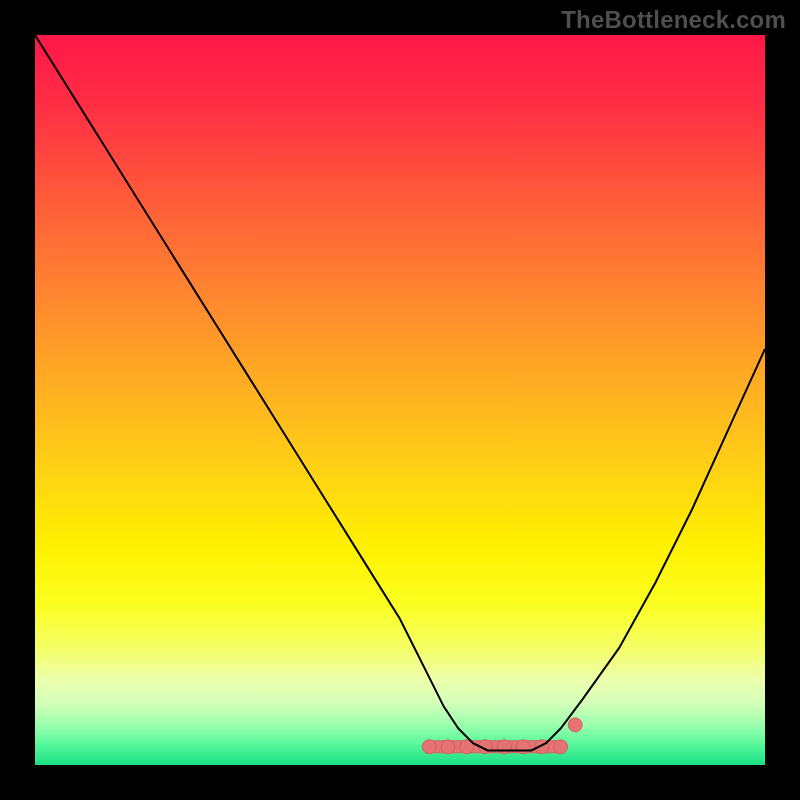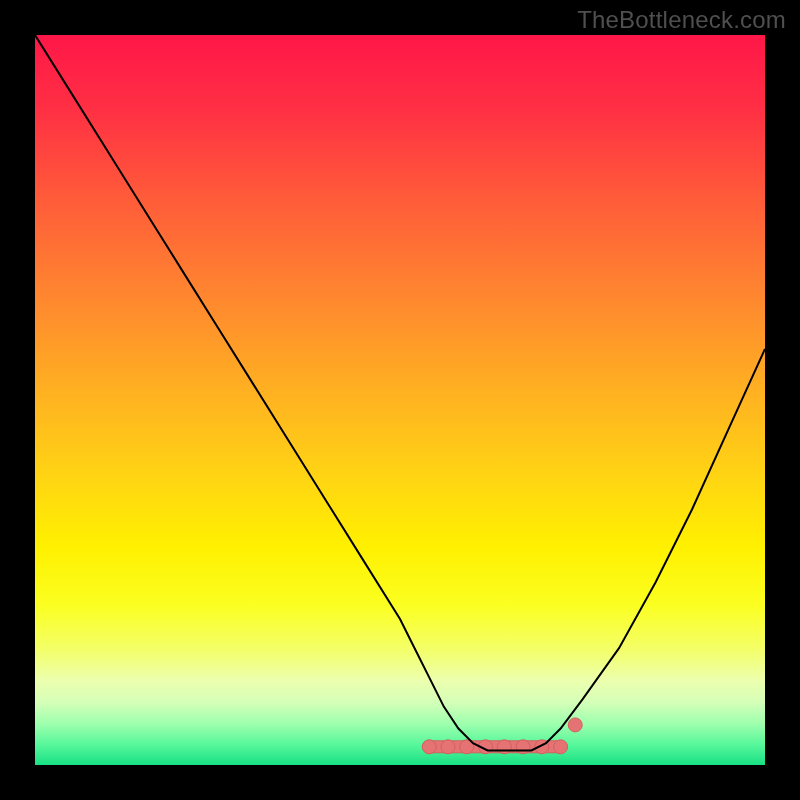--- a/index.html
+++ b/index.html
@@ -40,21 +40,21 @@
     top: 0;
     width: 100%;
     height: 100%;
   }
   .watermark {
     position: absolute;
     top: 6px;
     right: 14px;
     color: #4f4f4f;
     font-size: 24px;
-    font-weight: 400;
+    font-weight: 700;
     letter-spacing: 0.2px;
   }
 </style>
 </head>
 <body>
 
 <div class="frame">
 
   <div class="watermark">TheBottleneck.com</div>
 

